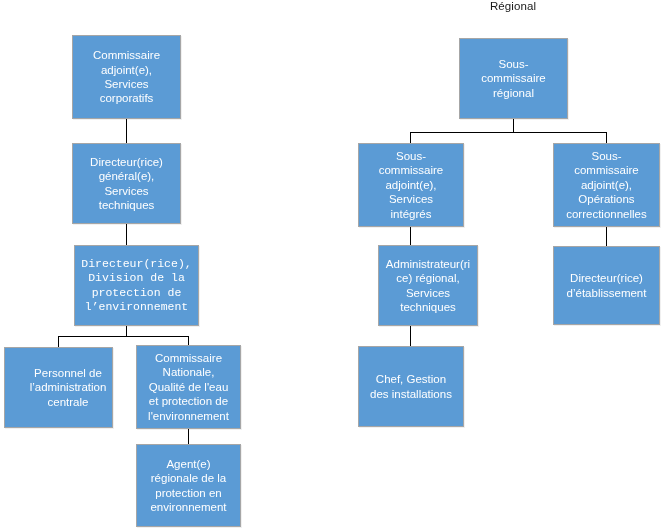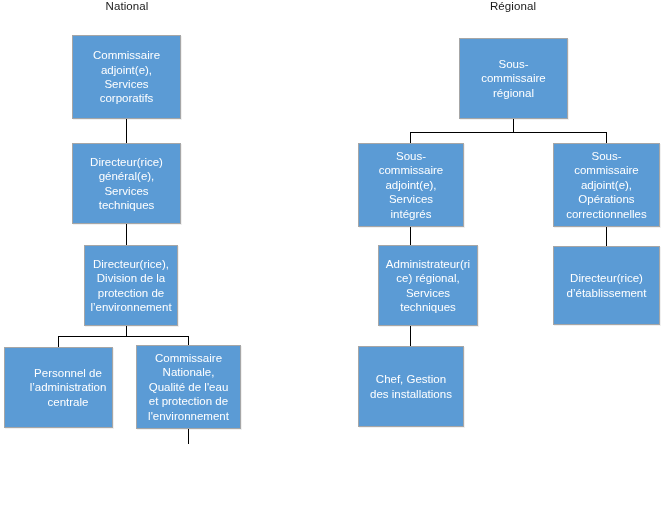--- a/index.html
+++ b/index.html
@@ -66,21 +66,20 @@
     background: #000000;
   }
   .connector.v { width: 1px; }
   .connector.h { height: 1px; }
 </style>
 </head>
 <body>
 
 <div id="chart-canvas">
 
-  <div class="column-header" id="header-national">National</div>
 
   <div class="column-header" id="header-regional">Régional</div>
 
   <div class="connector v" style="left:126px; top:118px; height:25px;"></div>
 
   <div class="connector v" style="left:126px; top:223px; height:22px;"></div>
 
   <div class="connector v" style="left:126px; top:325px; height:11px;"></div>
 
   <div class="connector h" style="left:58px; top:336px; width:131px;"></div>
@@ -112,41 +111,47 @@
 corporatifs</span>
   </div>
 
   <div class="node-box" style="left:72px; top:143px; width:109px; height:81px;">
     <span class="node-label">Directeur(rice)
 général(e),
 Services
 techniques</span>
   </div>
 
-  <div class="node-box" style="left:84px; top:245px; width:94px; height:81px;">
+  <div class="node-box" style="left:74px; top:245px; width:125px; height:81px;font-family:Liberation Mono, monospace;">
     <span class="node-label">Directeur(rice),
 Division de la
 protection de
 l’environnement</span>
   </div>
 
   <div class="node-box" style="left:4px; top:347px; width:109px; height:81px;padding-left:22px;">
     <span class="node-label">Personnel de
 l’administration
 centrale</span>
   </div>
 
   <div class="node-box" style="left:136px; top:345px; width:105px; height:84px;">
     <span class="node-label">Commissaire
 Nationale,
 Qualité de l'eau
 et protection de
 l'environnement</span>
   </div>
 
+  <div class="node-box" style="left:136px; top:444px; width:105px; height:83px;">
+    <span class="node-label">Agent(e)
+régionale de la
+protection en
+environnement</span>
+  </div>
 
   <div class="node-box" style="left:459px; top:38px; width:109px; height:81px;">
     <span class="node-label">Sous-
 commissaire
 régional</span>
   </div>
 
   <div class="node-box" style="left:358px; top:143px; width:106px; height:84px;">
     <span class="node-label">Sous-
 commissaire

